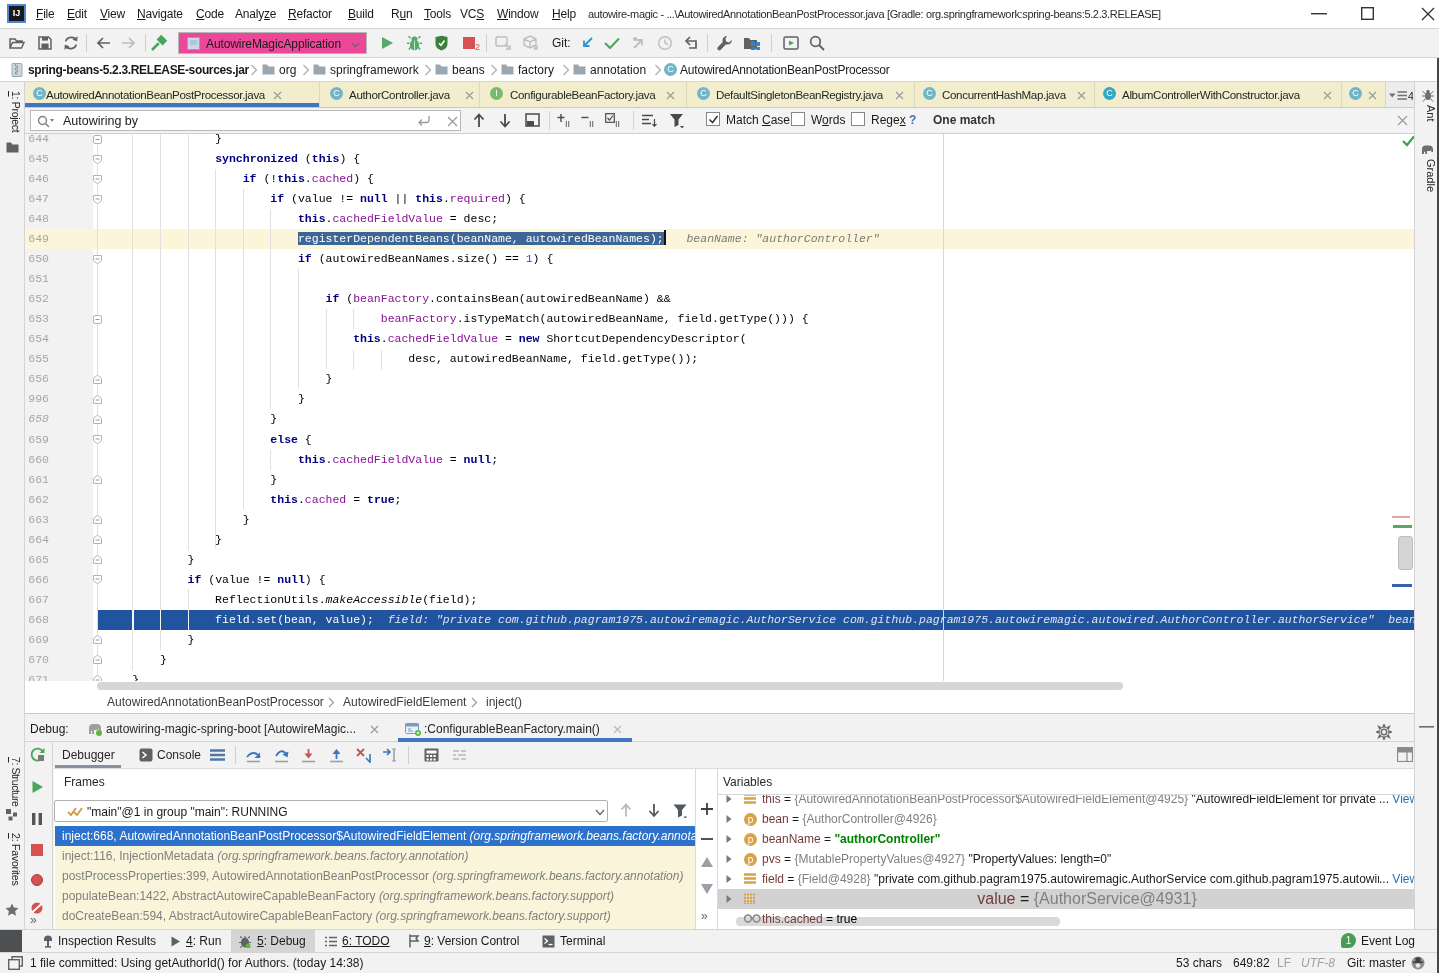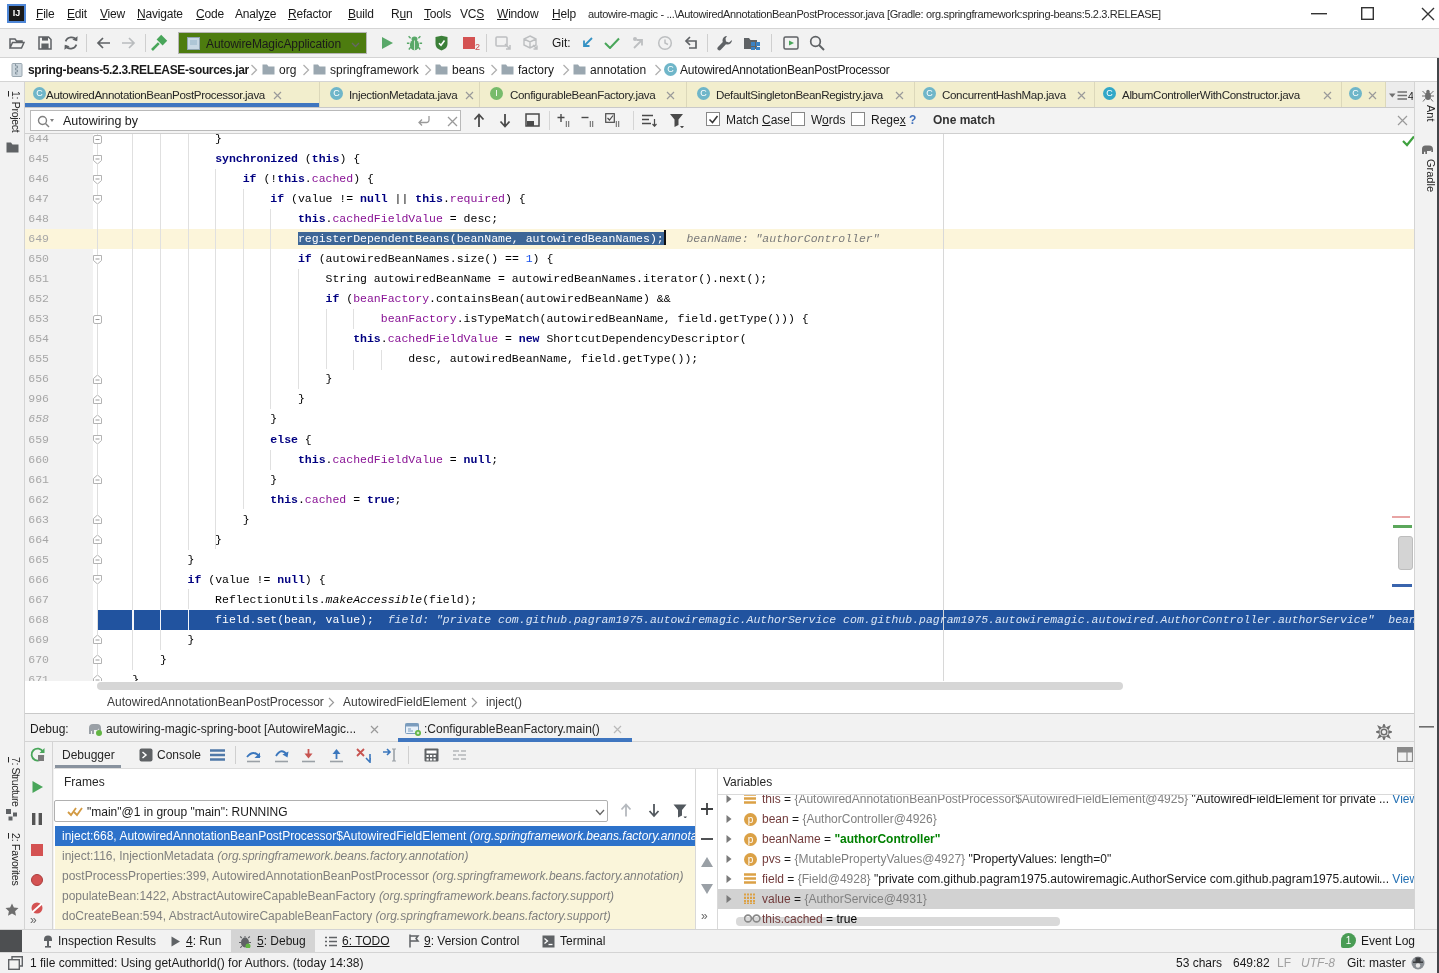--- a/index.html
+++ b/index.html
@@ -69,21 +69,21 @@
   <svg class="abs" style="left:121px;top:7px;" width="16" height="14">
       <path d="M1 7 L13 7 M8 2 L13 7 L8 12" fill="none" stroke="#b9bcbe" stroke-width="1.7"></path>
     </svg>
   <div class="abs sep" style="left:145px;top:5px;height:18px;"></div>
 
   <svg class="abs" style="left:151px;top:5px;" width="17" height="17">
       <path d="M1 16 L7.8 9.2" stroke="#49a65a" stroke-width="2.6" fill="none"></path>
       <path d="M5.6 5.4 L10.2 0.8 L16.2 6.8 L11.6 11.4 Z" fill="#49a65a"></path>
     </svg>
 
-  <div class="abs" style="left:178px;top:3px;width:189px;height:22px;background:#4d7c0f;border:1px solid #b6b6b6;box-sizing:border-box;">
+  <div class="abs" style="left:178px;top:3px;width:189px;height:22px;background:#ec4899;border:1px solid #b6b6b6;box-sizing:border-box;">
     <span class="abs" style="left:8px;top:4px;width:13px;height:13px;background:#c8d8e4;border:1px solid #8fa3b0;box-sizing:border-box;">
         <span class="abs" style="left:2px;top:2px;width:7px;height:5px;background:#aec6d6;"></span>
       </span>
     <span class="abs ui" style="left:27px;top:4px;letter-spacing:-0.1px;">AutowireMagicApplication</span>
     <svg class="abs" style="left:172px;top:9px;" width="9" height="6">
         <path d="M1 1 L4.5 4.5 L8 1" fill="none" stroke="#666" stroke-width="1.3"></path>
       </svg>
   </div>
 
   <svg class="abs" style="left:380px;top:7px;" width="14" height="14">
@@ -221,21 +221,21 @@
   <div class="tab" style="left:0;width:295px;">
       <span class="tico" style="left:8px;background:#6fb6c9;">C</span>
       <span class="tx" style="left:21px;">AutowiredAnnotationBeanPostProcessor.java</span>
       <svg style="position:absolute;left:248px;top:9px;" width="9" height="9">
         <path d="M1 1 L8 8 M8 1 L1 8" stroke="#9a9a9a" stroke-width="1.2"></path>
       </svg>
       <span style="position:absolute;left:0;bottom:0;width:100%;height:4px;background:#3f76c0;"></span>
     </div>
   <div class="tab" style="left:295px;width:160px;">
       <span class="tico" style="left:10px;background:#6fb6c9;">C</span>
-      <span class="tx" style="left:29px;">InjectionMetadata.java</span>
+      <span class="tx" style="left:29px;">AuthorController.java</span>
       <svg style="position:absolute;left:145px;top:9px;" width="9" height="9">
         <path d="M1 1 L8 8 M8 1 L1 8" stroke="#9a9a9a" stroke-width="1.2"></path>
       </svg>
     </div>
   <div class="tab" style="left:455px;width:207px;">
       <span class="tico" style="left:10px;background:#77bb6b;">I</span>
       <span class="tx" style="left:30px;">ConfigurableBeanFactory.java</span>
       <svg style="position:absolute;left:186px;top:9px;" width="9" height="9">
         <path d="M1 1 L8 8 M8 1 L1 8" stroke="#9a9a9a" stroke-width="1.2"></path>
       </svg>
@@ -465,21 +465,20 @@
       <path d="M2.5 5 h4" stroke="#9a9a9a"></path>
     </svg>
 <div class="abs mono" style="left:107.3px;top:0;width:1281px;height:547px;">
 <div class="abs" style="left:0;top:-4.7px;height:20px;line-height:20px;white-space:pre;">            }</div>
 <div class="abs" style="left:0;top:15.3px;height:20px;line-height:20px;white-space:pre;">            <span class="k">synchronized</span> (<span class="k">this</span>) {</div>
 <div class="abs" style="left:0;top:35.3px;height:20px;line-height:20px;white-space:pre;">                <span class="k">if</span> (!<span class="k">this</span>.<span class="p">cached</span>) {</div>
 <div class="abs" style="left:0;top:55.3px;height:20px;line-height:20px;white-space:pre;">                    <span class="k">if</span> (value != <span class="k">null</span> || <span class="k">this</span>.<span class="p">required</span>) {</div>
 <div class="abs" style="left:0;top:75.3px;height:20px;line-height:20px;white-space:pre;">                        <span class="k">this</span>.<span class="p">cachedFieldValue</span> = desc;</div>
 <div class="abs" style="left:0;top:95.4px;height:20px;line-height:20px;white-space:pre;">                        <span style="background:#3d6697;color:#fff;">registerDependentBeans(beanName, autowiredBeanNames);</span><span style="display:inline-block;width:2px;height:15px;background:#111;vertical-align:-3px;"></span>   <span class="hint">beanName: "authorController"</span></div>
 <div class="abs" style="left:0;top:115.4px;height:20px;line-height:20px;white-space:pre;">                        <span class="k">if</span> (autowiredBeanNames.size() == <span class="n">1</span>) {</div>
-<div class="abs" style="left:0;top:135.4px;height:20px;line-height:20px;white-space:pre;">                            String autowiredBeanName = autowiredBeanNames.iterator().next();</div>
 <div class="abs" style="left:0;top:155.4px;height:20px;line-height:20px;white-space:pre;">                            <span class="k">if</span> (<span class="p">beanFactory</span>.containsBean(autowiredBeanName) &amp;&amp;</div>
 <div class="abs" style="left:0;top:175.4px;height:20px;line-height:20px;white-space:pre;">                                    <span class="p">beanFactory</span>.isTypeMatch(autowiredBeanName, field.getType())) {</div>
 <div class="abs" style="left:0;top:195.4px;height:20px;line-height:20px;white-space:pre;">                                <span class="k">this</span>.<span class="p">cachedFieldValue</span> = <span class="k">new</span> ShortcutDependencyDescriptor(</div>
 <div class="abs" style="left:0;top:215.4px;height:20px;line-height:20px;white-space:pre;">                                        desc, autowiredBeanName, field.getType());</div>
 <div class="abs" style="left:0;top:235.4px;height:20px;line-height:20px;white-space:pre;">                            }</div>
 <div class="abs" style="left:0;top:255.4px;height:20px;line-height:20px;white-space:pre;">                        }</div>
 <div class="abs" style="left:0;top:275.4px;height:20px;line-height:20px;white-space:pre;">                    }</div>
 <div class="abs" style="left:0;top:295.5px;height:20px;line-height:20px;white-space:pre;">                    <span class="k">else</span> {</div>
 <div class="abs" style="left:0;top:315.5px;height:20px;line-height:20px;white-space:pre;">                        <span class="k">this</span>.<span class="p">cachedFieldValue</span> = <span class="k">null</span>;</div>
 <div class="abs" style="left:0;top:335.5px;height:20px;line-height:20px;white-space:pre;">                    }</div>
@@ -705,21 +704,21 @@
 <div class="abs" style="left:1354px;top:154px;height:20px;line-height:20px;font-size:12px;"><span style="color:#1a1a1a;">... </span><span style="color:#2470b3;">View</span></div>
 <div class="abs" style="left:693px;top:174px;width:696px;height:20px;background:#d2d2d2;"></div>
 <svg class="abs" style="left:700px;top:179px;" width="8" height="10">
       <path d="M1.5 1 L6.5 5 L1.5 9 Z" fill="#7a7a7a"></path>
     </svg>
 <svg class="abs" style="left:719px;top:178px;" width="12" height="11">
       <g stroke="#dba146" stroke-width="2.2" stroke-dasharray="2,1">
         <path d="M0 1.5 h12 M0 4.8 h12 M0 8.1 h12 M0 10.9 h12"></path>
       </g>
     </svg>
-<div class="abs" style="left:737px;top:174px;height:20px;line-height:20px;font-size:12px;color:#1a1a1a;white-space:nowrap;overflow:hidden;width:650px;"><span style="color:#723b3b;">value</span> = <span style="color:#808080;">{AuthorService@4931}</span></div>
+<div class="abs" style="left:737px;top:174px;height:20px;line-height:20px;font-size:16px;color:#1a1a1a;white-space:nowrap;overflow:hidden;width:650px;text-align:center;"><span style="color:#723b3b;">value</span> = <span style="color:#808080;">{AuthorService@4931}</span></div>
 <div class="abs" style="left:711px;top:202px;width:324px;height:9px;background:#d9d9d9;border-radius:4px;"></div>
 <svg class="abs" style="left:719px;top:199px;" width="17" height="9">
       <circle cx="4" cy="4.5" r="3.4" fill="none" stroke="#8a8a8a" stroke-width="1.6"></circle>
       <circle cx="12.5" cy="4.5" r="3.4" fill="none" stroke="#8a8a8a" stroke-width="1.6"></circle>
       <path d="M7.4 4.5 h1.7" stroke="#8a8a8a" stroke-width="1.4"></path>
     </svg>
 <div class="abs" style="left:737px;top:194px;height:20px;line-height:20px;font-size:12px;white-space:nowrap;"><span style="color:#723b3b;">this.cached</span> = true</div>
 <div class="abs" style="left:693px;top:54px;width:696px;height:25px;background:#fff;"></div>
 <span class="abs ui" style="left:698px;top:60px;color:#262626;">Variables</span>
 <div class="abs" style="left:693px;top:79px;width:721px;height:1px;background:#d9d9d9;"></div>

